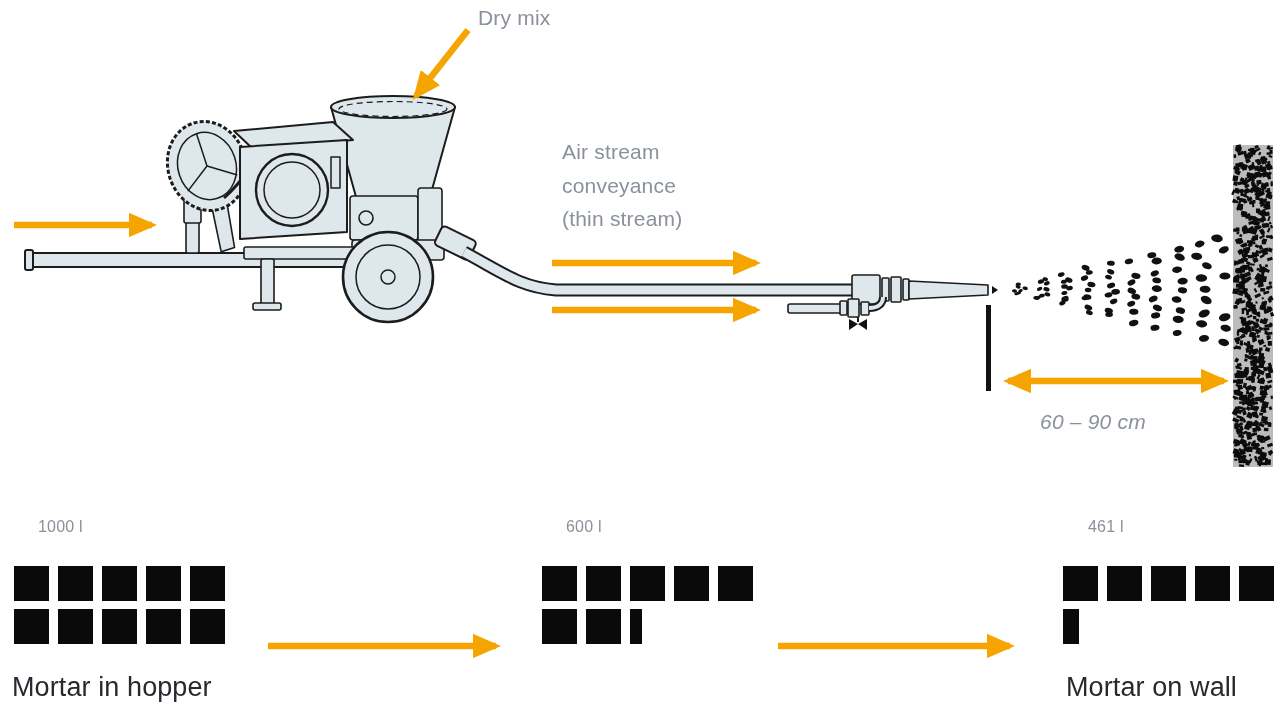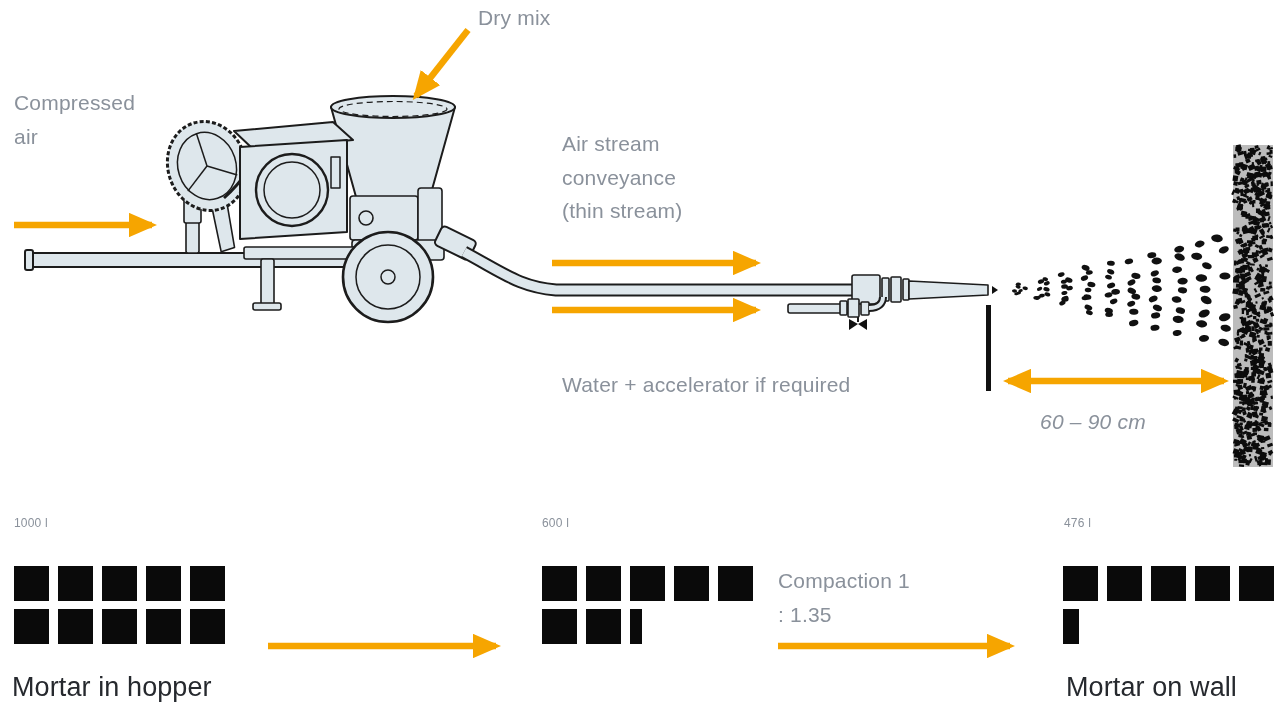--- a/index.html
+++ b/index.html
@@ -13,31 +13,31 @@
   }
   .canvas svg{position:absolute;left:0;top:0;}
   .lbl{
     position:absolute;
     color:#8A919B;
     font-size:21px;
     line-height:1.6;
     letter-spacing:0.2px;
     white-space:normal;
   }
-  .lbl.vol{font-size:12px;}
+  .lbl.vol{font-size:16px;margin-left:24px;}
   .lbl.dark{
     color:#26292E;
     font-size:27px;
     letter-spacing:0.1px;
     white-space:nowrap;
   }
   
   #lbl-dry-mix{left:478px;top:1px;white-space:nowrap;}
   #lbl-compressed-air{left:14px;top:86px;width:140px;}
-  #lbl-air-stream{left:562px;top:127px;width:135px;}
+  #lbl-air-stream{left:562px;top:135px;width:135px;}
   #lbl-water{left:562px;top:368px;white-space:nowrap;}
   #lbl-distance{left:1040px;top:405px;white-space:nowrap;font-style:italic;}
   #lbl-vol-1{left:14px;top:514px;}
   #lbl-vol-2{left:542px;top:514px;}
   #lbl-vol-3{left:1064px;top:514px;}
   #lbl-rebound{left:268px;top:594px;white-space:nowrap;}
   #lbl-compaction{left:778px;top:564px;width:135px;}
   #lbl-mortar-hopper{left:12px;top:666px;}
   #lbl-mortar-wall{left:1066px;top:666px;}
   
@@ -869,30 +869,27 @@
       <line x1="14" y1="225" x2="152" y2="225" marker-end="url(#ah)"></line>
       <line x1="552" y1="263" x2="756" y2="263" marker-end="url(#ah)"></line>
       <line x1="552" y1="310" x2="756" y2="310" marker-end="url(#ah)"></line>
       <line x1="1008" y1="381" x2="1224" y2="381" marker-start="url(#ahs)" marker-end="url(#ah)"></line>
       <line x1="268" y1="646" x2="496" y2="646" marker-end="url(#ah)"></line>
       <line x1="778" y1="646" x2="1010" y2="646" marker-end="url(#ah)"></line>
     </g>
   </svg>
 
   <div class="lbl" id="lbl-dry-mix">Dry mix</div>
-  <div class="lbl" id="lbl-compressed-air">Compressed air</div>
   <div class="lbl" id="lbl-air-stream">Air stream conveyance (thin stream)</div>
-  <div class="lbl" id="lbl-water">Water + accelerator if required</div>
   <div class="lbl" id="lbl-distance">60 – 90 cm</div>
 
   <div class="lbl vol" id="lbl-vol-1">1000 l</div>
   <div class="lbl vol" id="lbl-vol-2">600 l</div>
-  <div class="lbl vol" id="lbl-vol-3">476 l</div>
-
-  <div class="lbl" id="lbl-compaction">Compaction 1 : 1.35</div>
+  <div class="lbl vol" id="lbl-vol-3">461 l</div>
+
 
   <div class="lbl dark" id="lbl-mortar-hopper">Mortar in hopper</div>
   <div class="lbl dark" id="lbl-mortar-wall">Mortar on wall</div>
 
   <div class="sq-block" id="block-hopper">
       <div class="sq-row">
         <span class="sq-cell" style="width: 35px;"></span>
         <span class="sq-cell" style="width: 35px;"></span>
         <span class="sq-cell" style="width: 35px;"></span>
         <span class="sq-cell" style="width: 35px;"></span>

